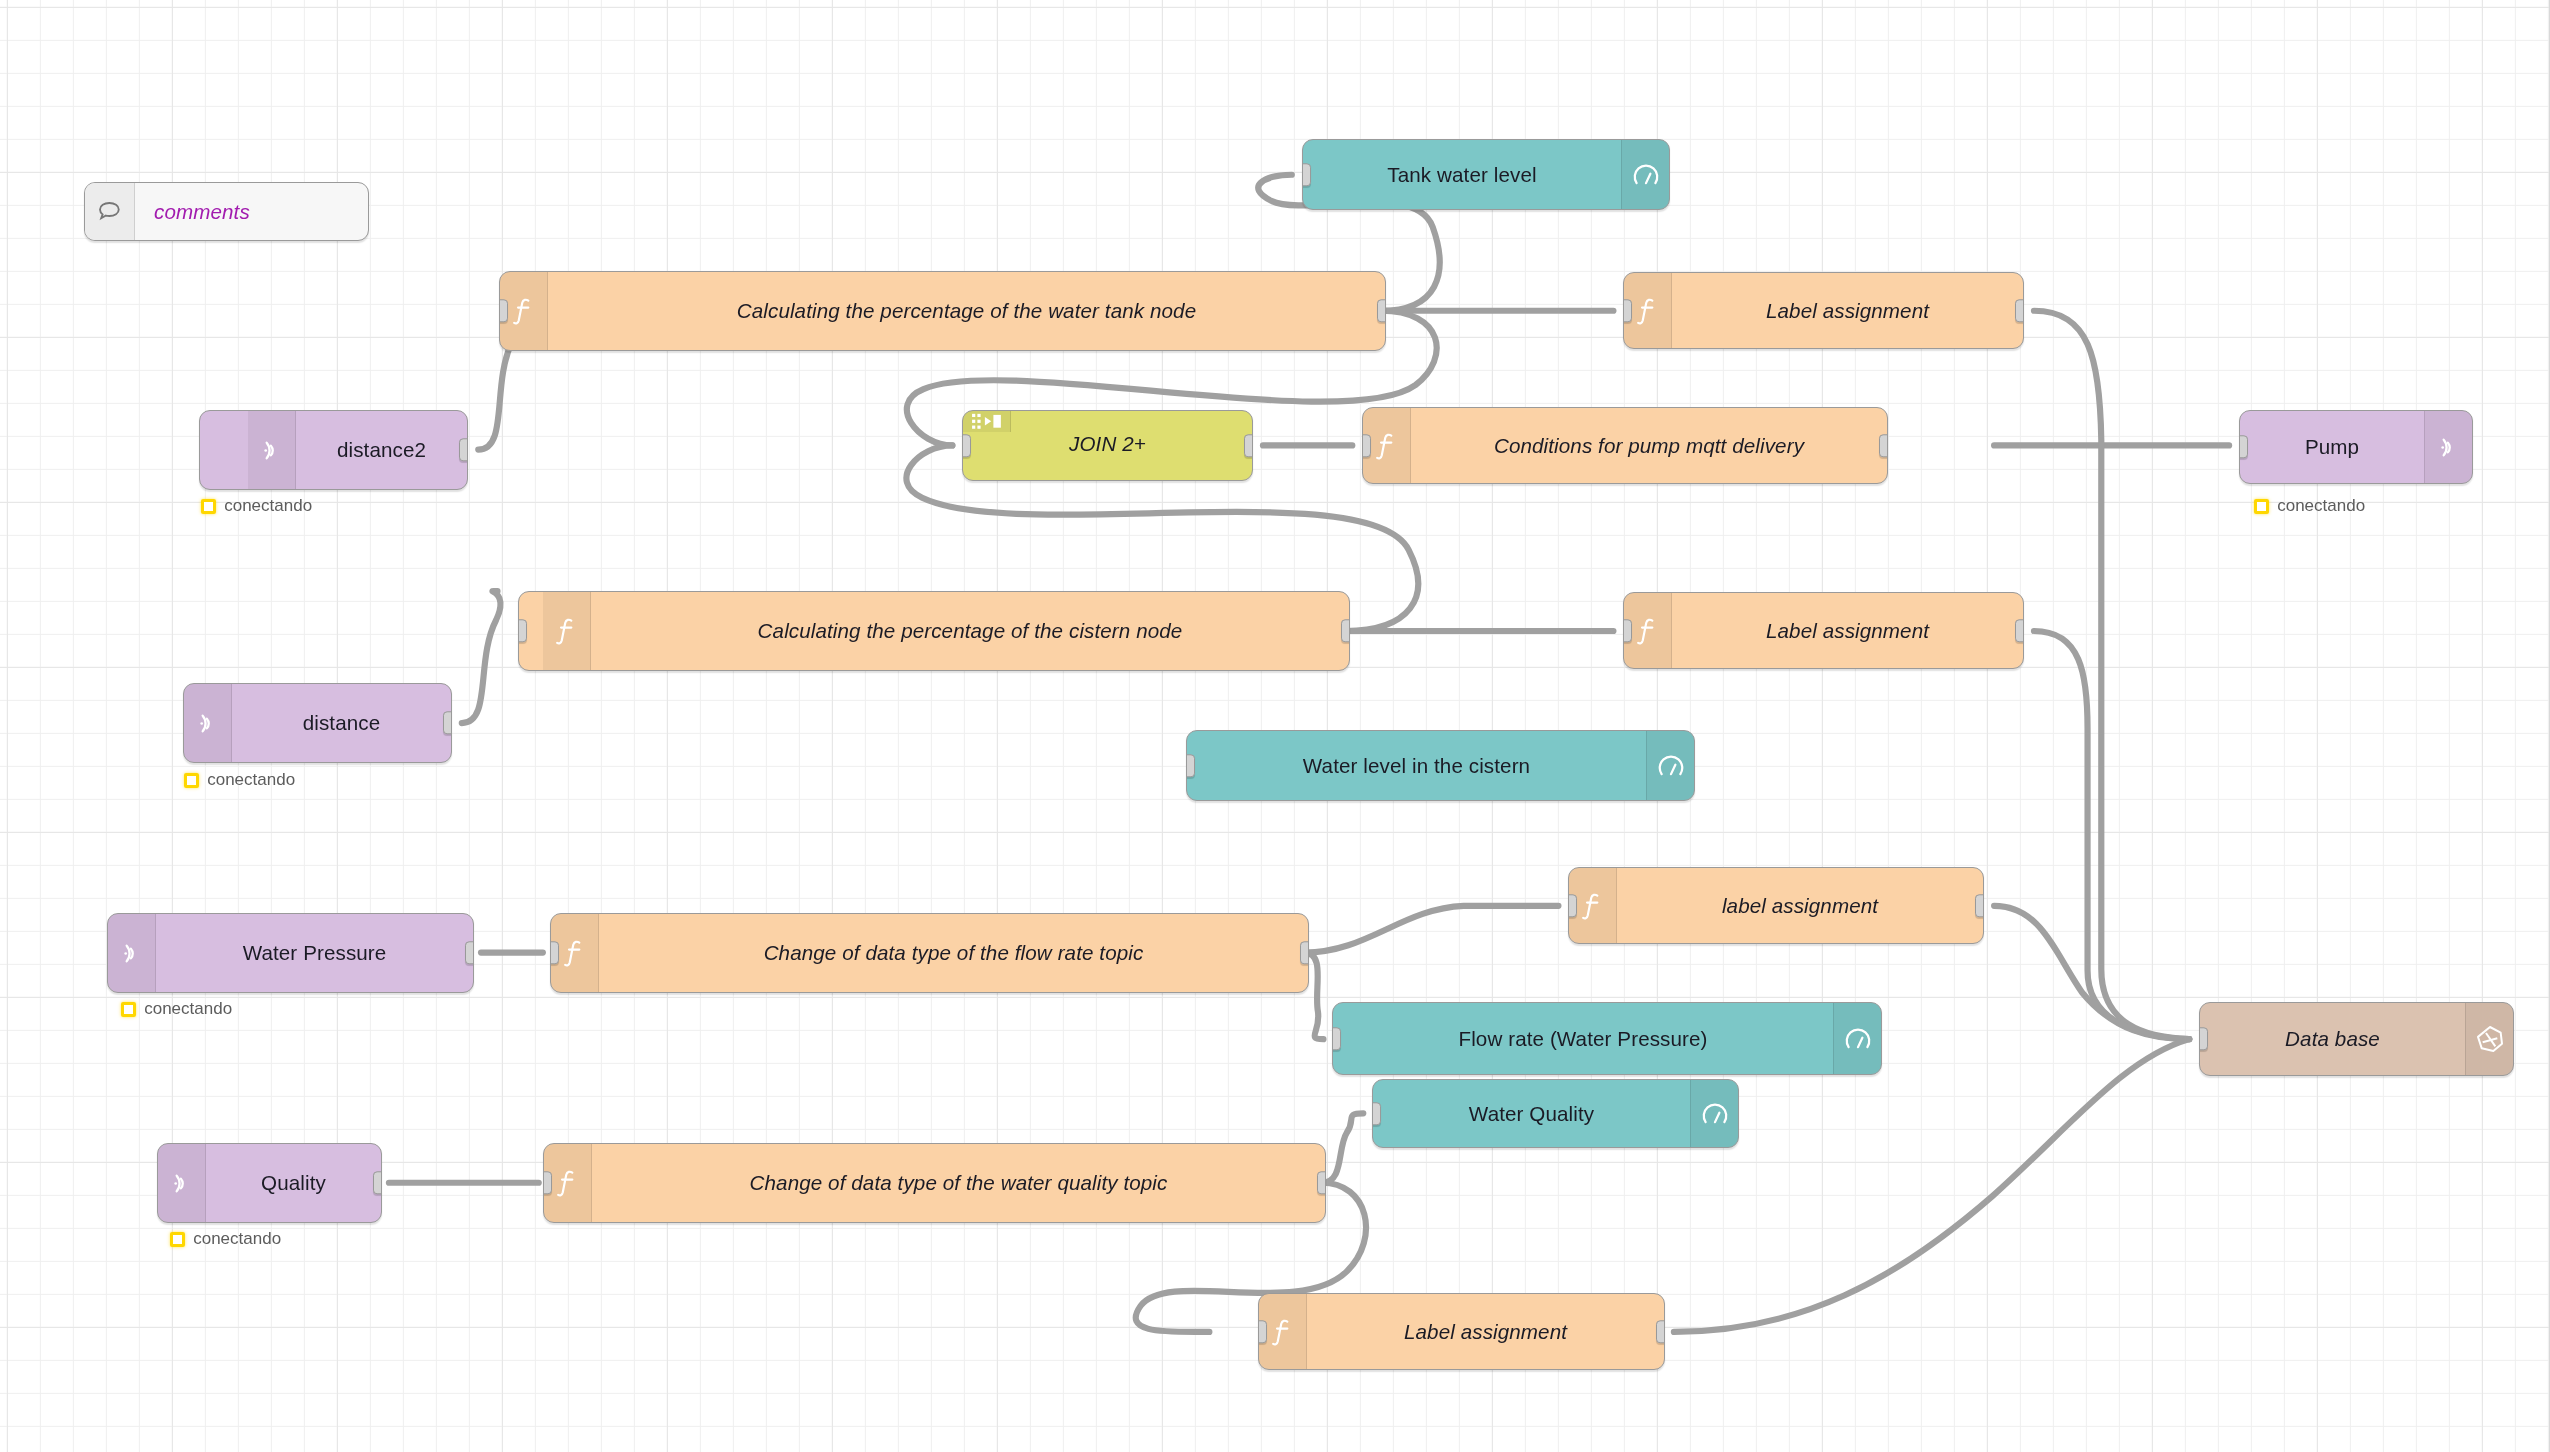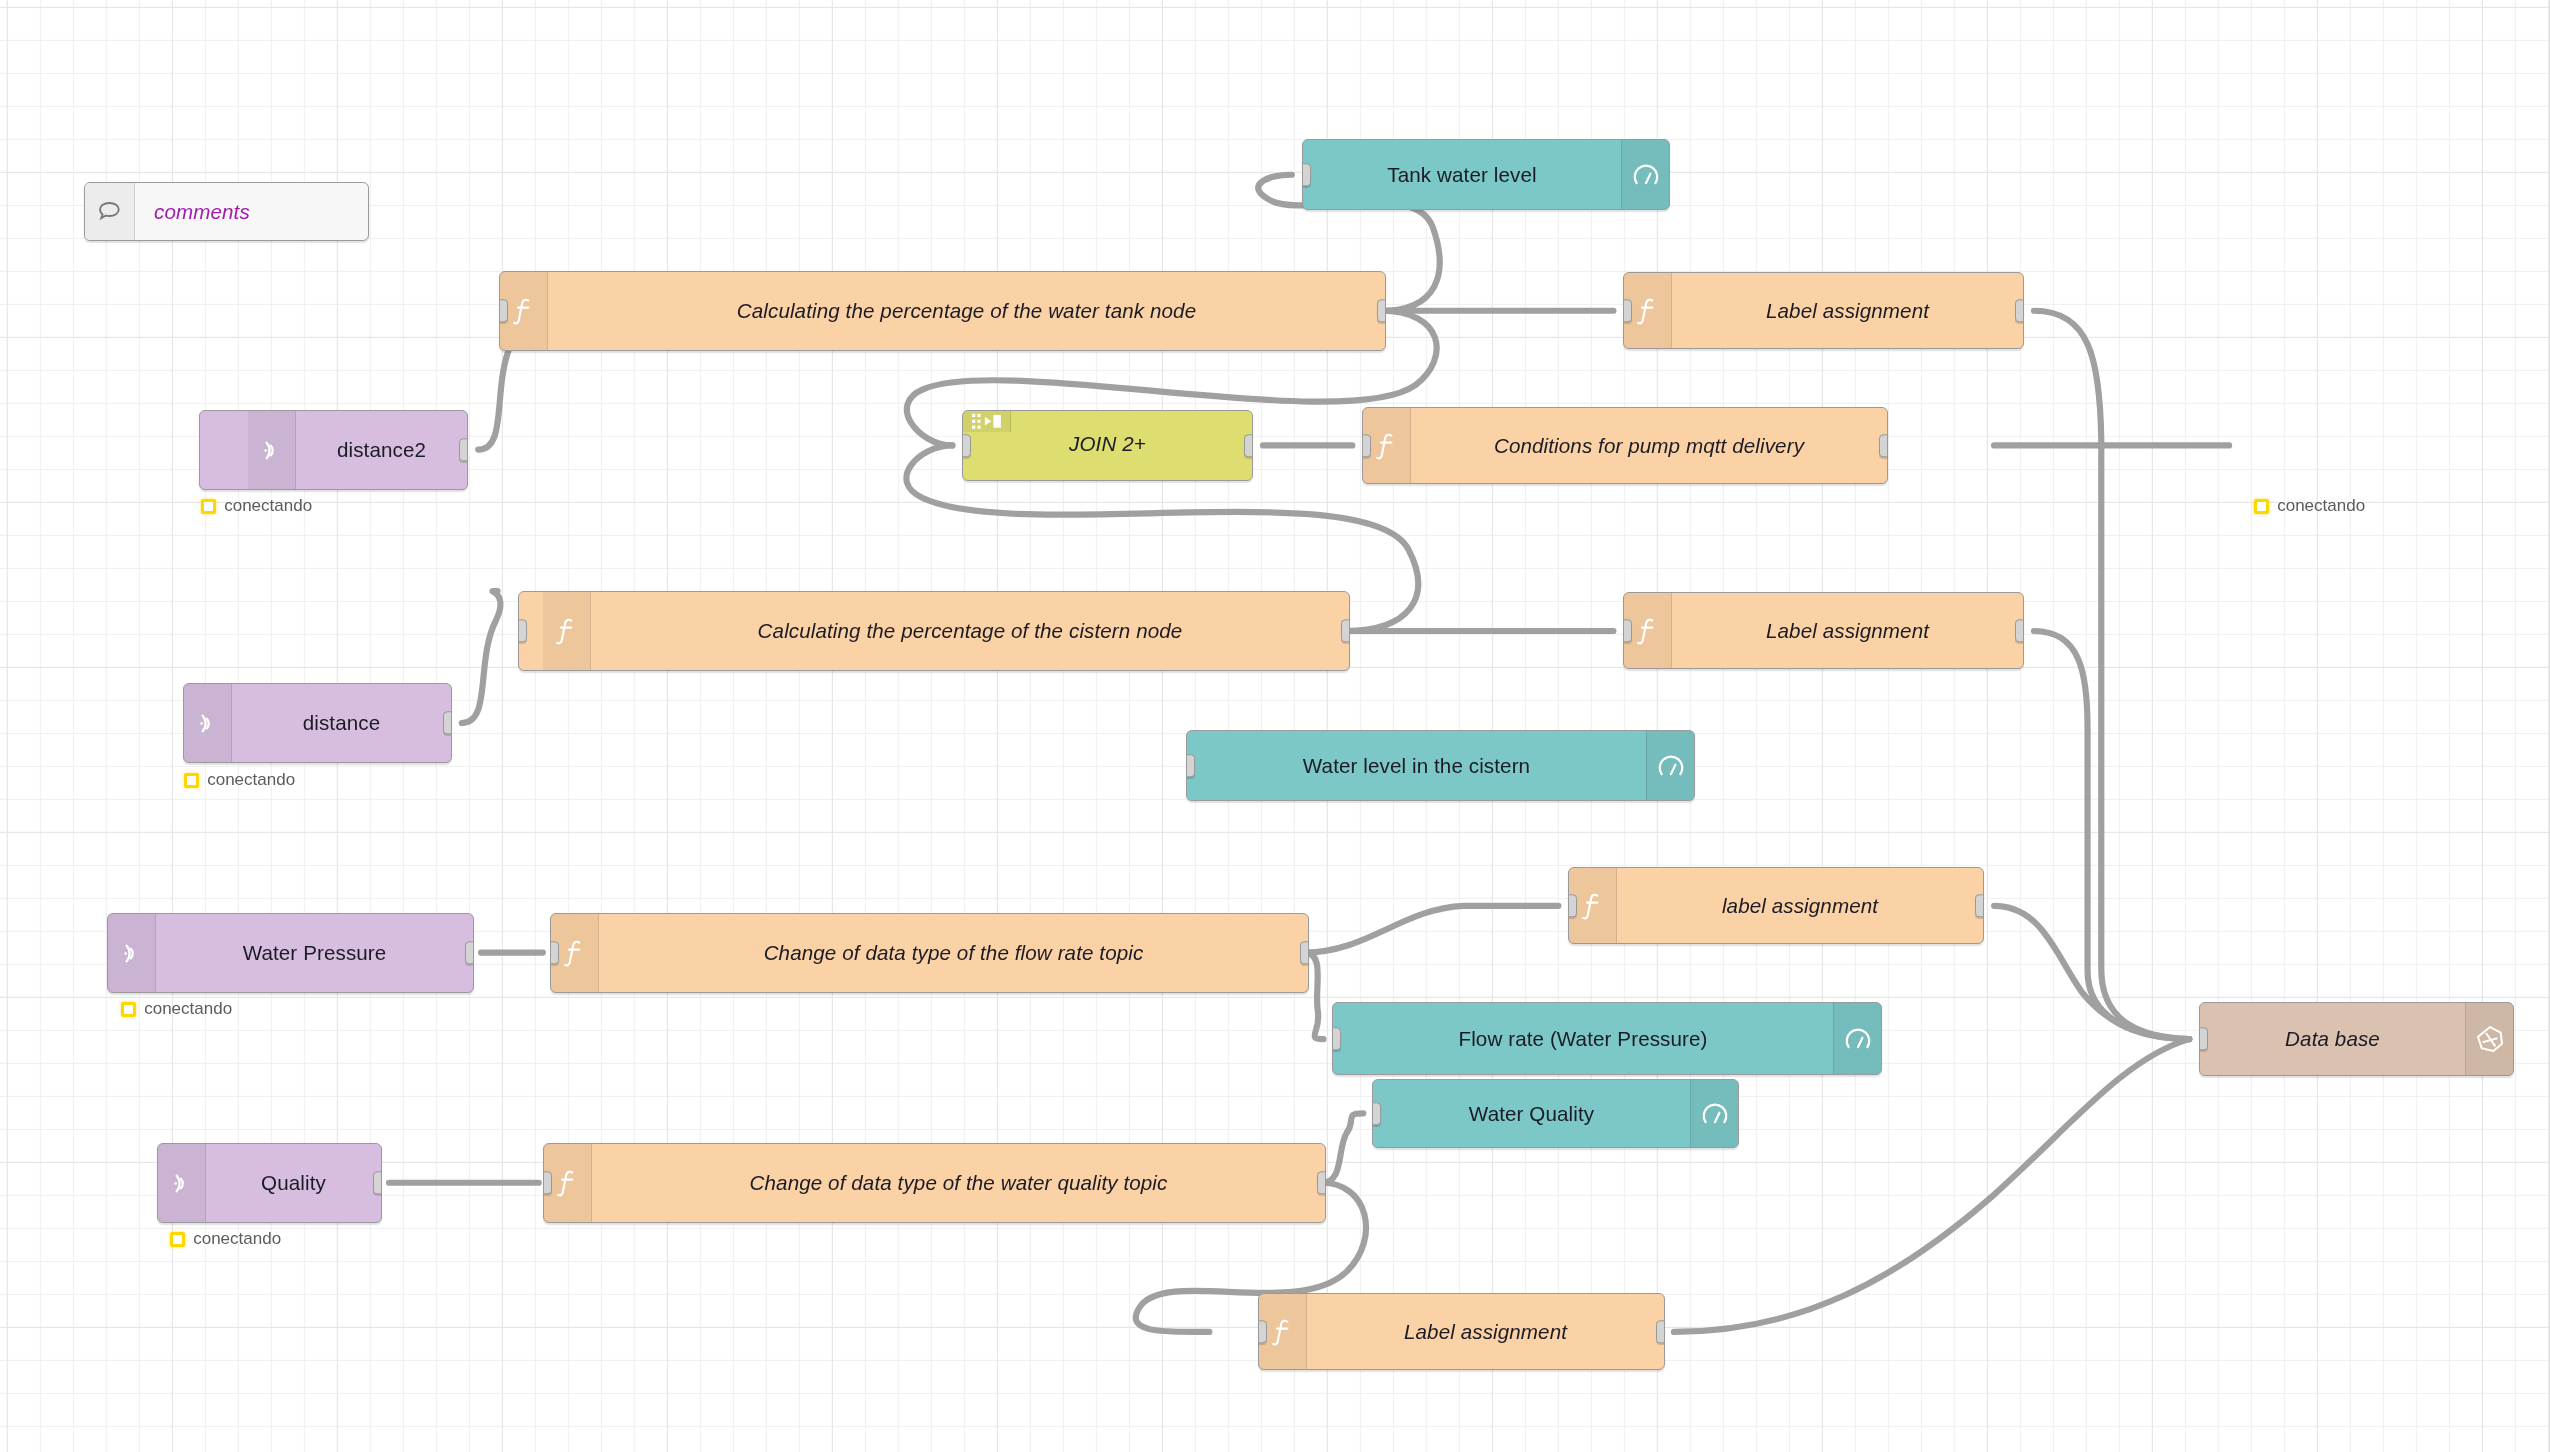--- a/index.html
+++ b/index.html
@@ -18,21 +18,21 @@
     font-family:"Liberation Sans", sans-serif;
     border-right:0.7px solid #d9d9d9;
     border-bottom:0.7px solid #d9d9d9;
     box-sizing:border-box;
   }
   #wires{position:absolute;left:0;top:0;width:2550px;height:1453px;pointer-events:none;}
   .node{
     position:absolute;
     box-sizing:border-box;
     border:0.7px solid #9a9a9a;
-    border-radius:6px;
+    border-radius:11px;
     display:flex;align-items:center;
     box-shadow:0 1.4px 1.4px rgba(0,0,0,.12);
     overflow:hidden;
   }
   .node .band{
     flex:0 0 auto;width:47px;align-self:stretch;
     display:flex;align-items:center;justify-content:center;
     background:rgba(0,0,0,.055);
   }
   .node .band.right{border-left:0.7px solid rgba(0,0,0,.10);}
@@ -356,20 +356,31 @@
     <div class="lbl">Water Quality</div>
     <div class="band right">
       <svg class="ic" width="30" height="30" viewBox="0 0 24 24" fill="none" stroke="#fff" stroke-width="1.8" stroke-linecap="round">
         <path d="M4.5 18.5a9 9 0 1 1 15 0"></path>
           <path d="M12 18.5 15.5 11"></path>
       </svg>
     </div>
     <div class="port in"></div>
   </div>
 
+  <div class="node n-mqtt" style="left:2239px;top:410px;width:234px;height:74px;">
+    <div class="lbl">Pump</div>
+    <div class="band right">
+      <svg class="ic" width="29" height="29" viewBox="0 0 24 24" fill="none" stroke="#fff" stroke-width="1.9" stroke-linecap="round">
+        <path d="M8 5.5a10 10 0 0 1 0 13"></path>
+          <path d="M11.5 8a6 6 0 0 1 0 8"></path>
+          <circle cx="7.2" cy="12" r="1.1" fill="#fff" stroke="none"></circle>
+      </svg>
+    </div>
+    <div class="port in"></div>
+  </div>
   <div class="status" style="left:2254px;top:496px;">
     <span class="sq"></span>
     <span>conectando</span>
   </div>
 
   <div class="node n-db" style="left:2199px;top:1002px;width:315px;height:74px;">
     <div class="lbl it">Data base</div>
     <div class="band right">
       <svg class="ic" width="32" height="32" viewBox="0 0 24 24" fill="none" stroke="#fff" stroke-width="1.5" stroke-linejoin="round">
         <path d="M12 3 20 7.2 21 15.5 14.5 21 5.8 19 3 10.4z"></path>

